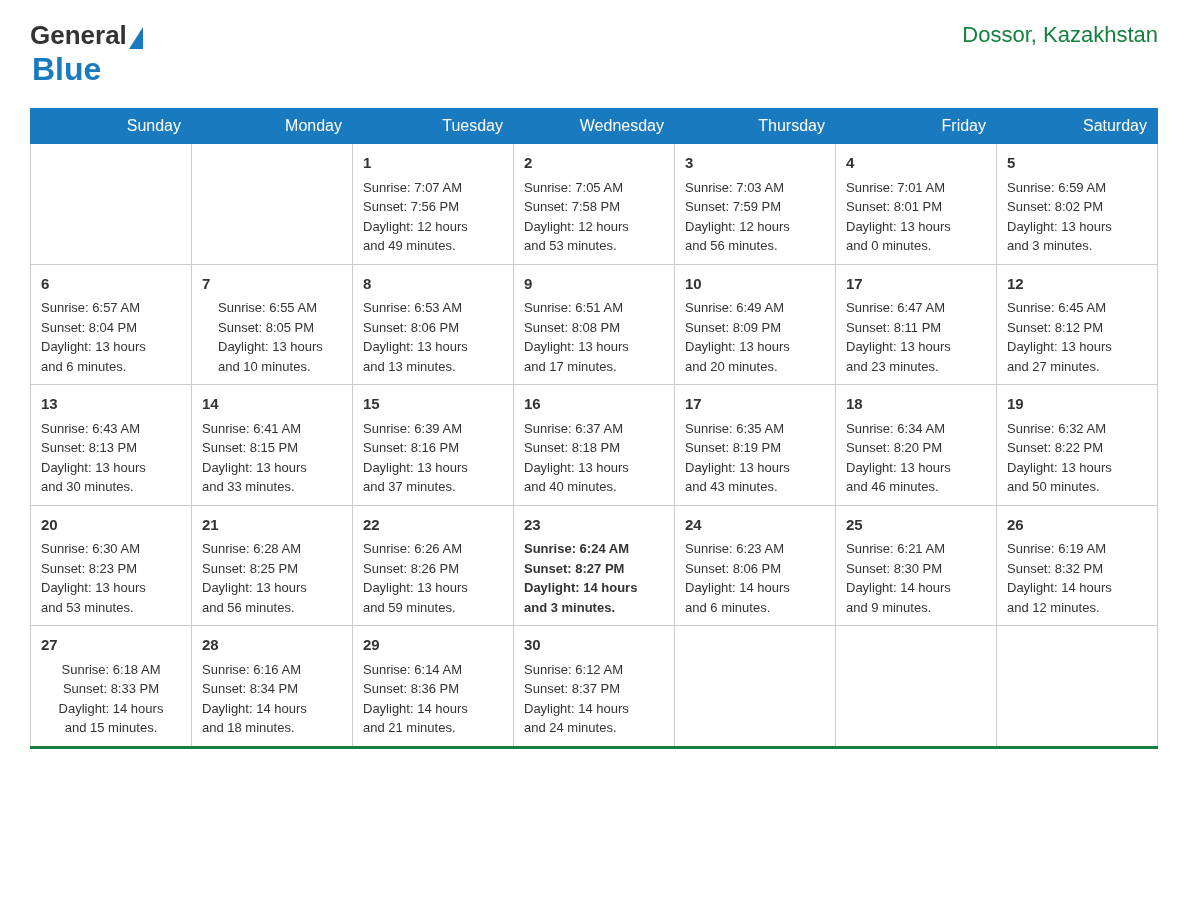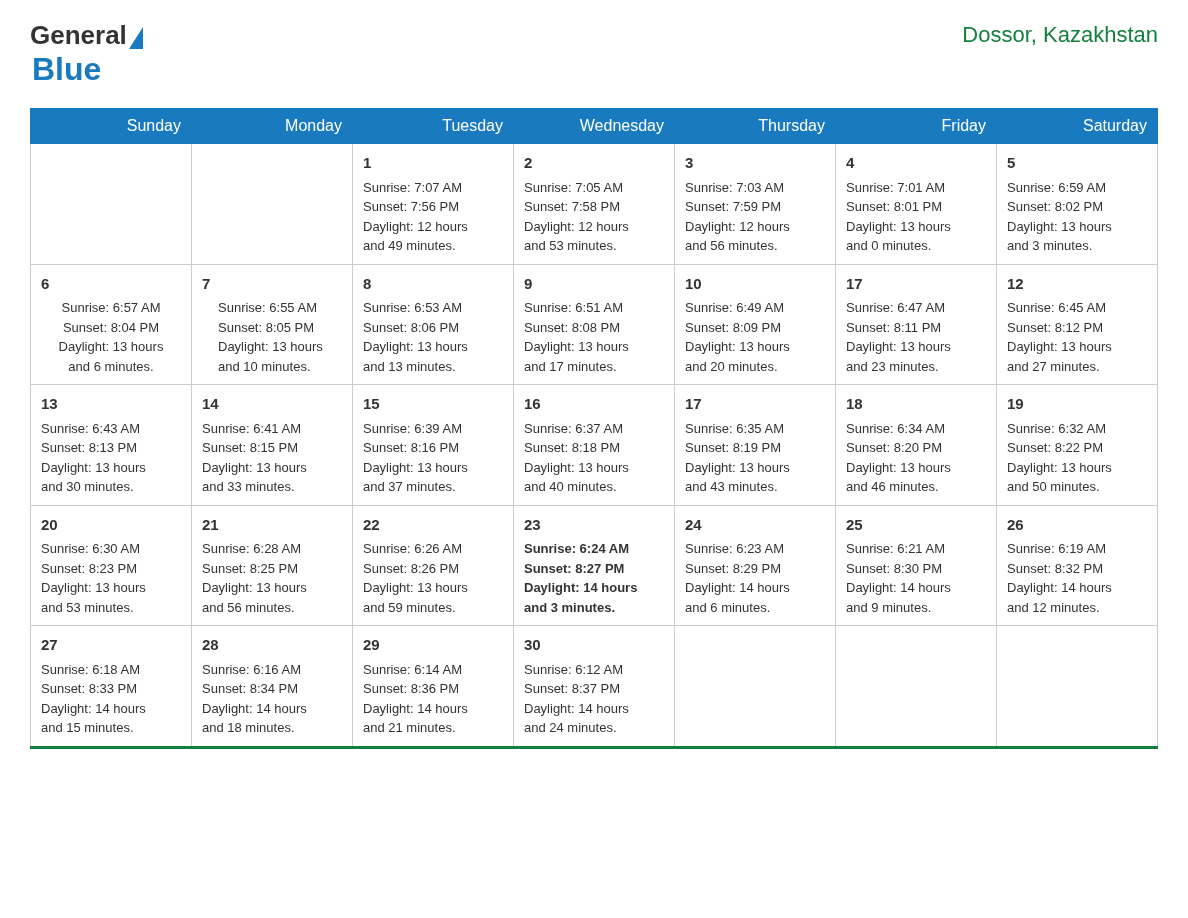--- a/index.html
+++ b/index.html
@@ -166,21 +166,21 @@
           <span class="day-num">5</span>
           <div class="day-info" style="white-space: pre-line;">Sunrise: 6:59 AM
 Sunset: 8:02 PM
 Daylight: 13 hours
 and 3 minutes.</div>
         </td>
       </tr>
       <tr>
         <td>
           <span class="day-num">6</span>
-          <div class="day-info" style="white-space: pre-line; text-align: center;">Sunrise: 6:57 AM
+          <div class="day-info" style="white-space: pre-line;">Sunrise: 6:57 AM
 Sunset: 8:04 PM
 Daylight: 13 hours
 and 6 minutes.</div>
         </td>
         <td>
           <span class="day-num">7</span>
           <div class="day-info" style="white-space: pre-line; margin-left: 16px;">Sunrise: 6:55 AM
 Sunset: 8:05 PM
 Daylight: 13 hours
 and 10 minutes.</div>
@@ -297,21 +297,21 @@
         <td>
           <span class="day-num">23</span>
           <div class="day-info" style="white-space: pre-line; font-weight: bold;">Sunrise: 6:24 AM
 Sunset: 8:27 PM
 Daylight: 14 hours
 and 3 minutes.</div>
         </td>
         <td>
           <span class="day-num">24</span>
           <div class="day-info" style="white-space: pre-line;">Sunrise: 6:23 AM
-Sunset: 8:29 PM
+Sunset: 8:06 PM
 Daylight: 14 hours
 and 6 minutes.</div>
         </td>
         <td>
           <span class="day-num">25</span>
           <div class="day-info" style="white-space: pre-line;">Sunrise: 6:21 AM
 Sunset: 8:30 PM
 Daylight: 14 hours
 and 9 minutes.</div>
         </td>
@@ -319,21 +319,21 @@
           <span class="day-num">26</span>
           <div class="day-info" style="white-space: pre-line;">Sunrise: 6:19 AM
 Sunset: 8:32 PM
 Daylight: 14 hours
 and 12 minutes.</div>
         </td>
       </tr>
       <tr>
         <td>
           <span class="day-num">27</span>
-          <div class="day-info" style="white-space: pre-line;">Sunrise: 6:18 AM
+          <div class="day-info" style="white-space: pre-line; text-align: center;">Sunrise: 6:18 AM
 Sunset: 8:33 PM
 Daylight: 14 hours
 and 15 minutes.</div>
         </td>
         <td>
           <span class="day-num">28</span>
           <div class="day-info" style="white-space: pre-line;">Sunrise: 6:16 AM
 Sunset: 8:34 PM
 Daylight: 14 hours
 and 18 minutes.</div>

